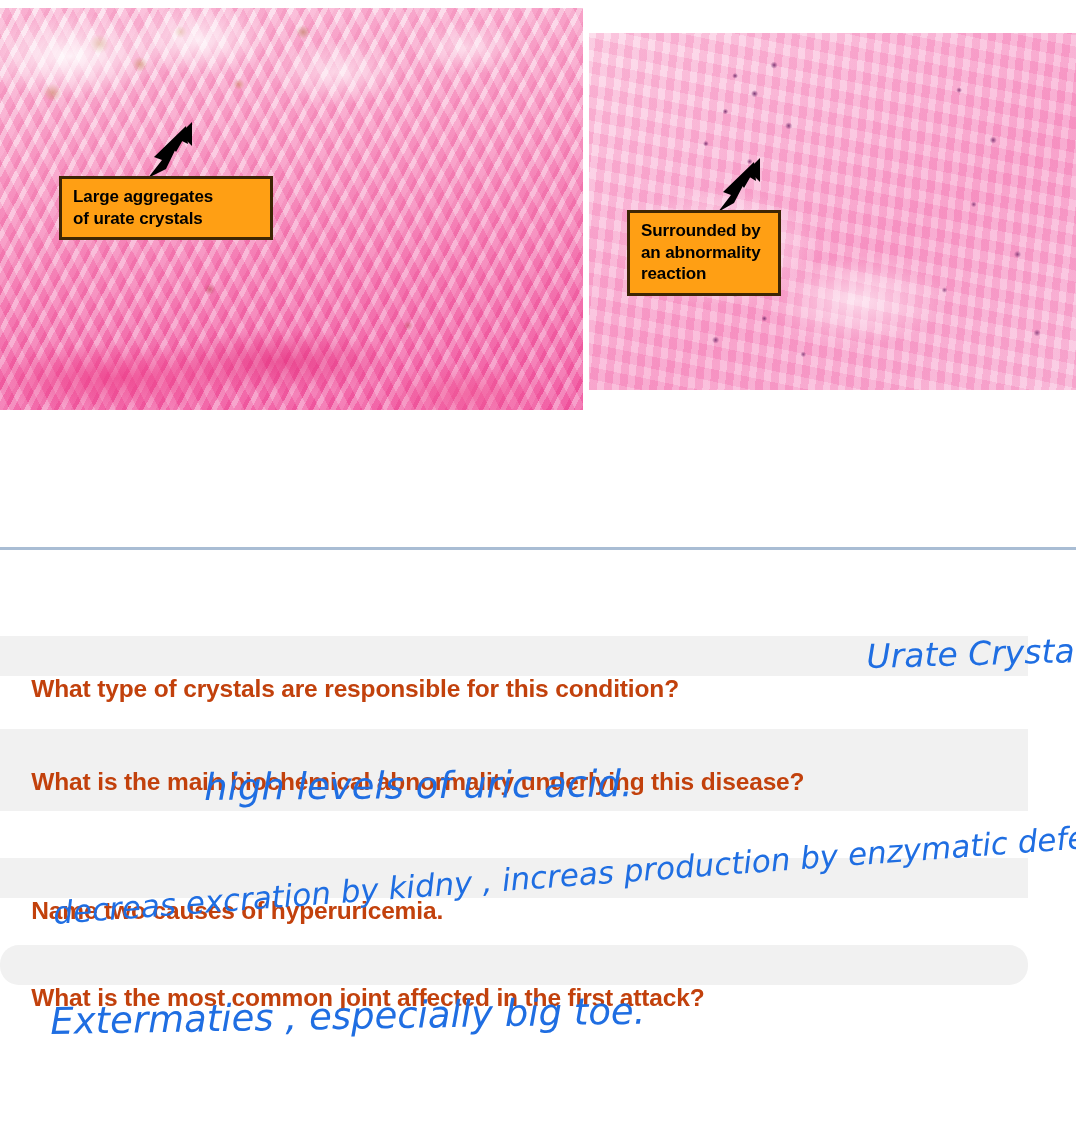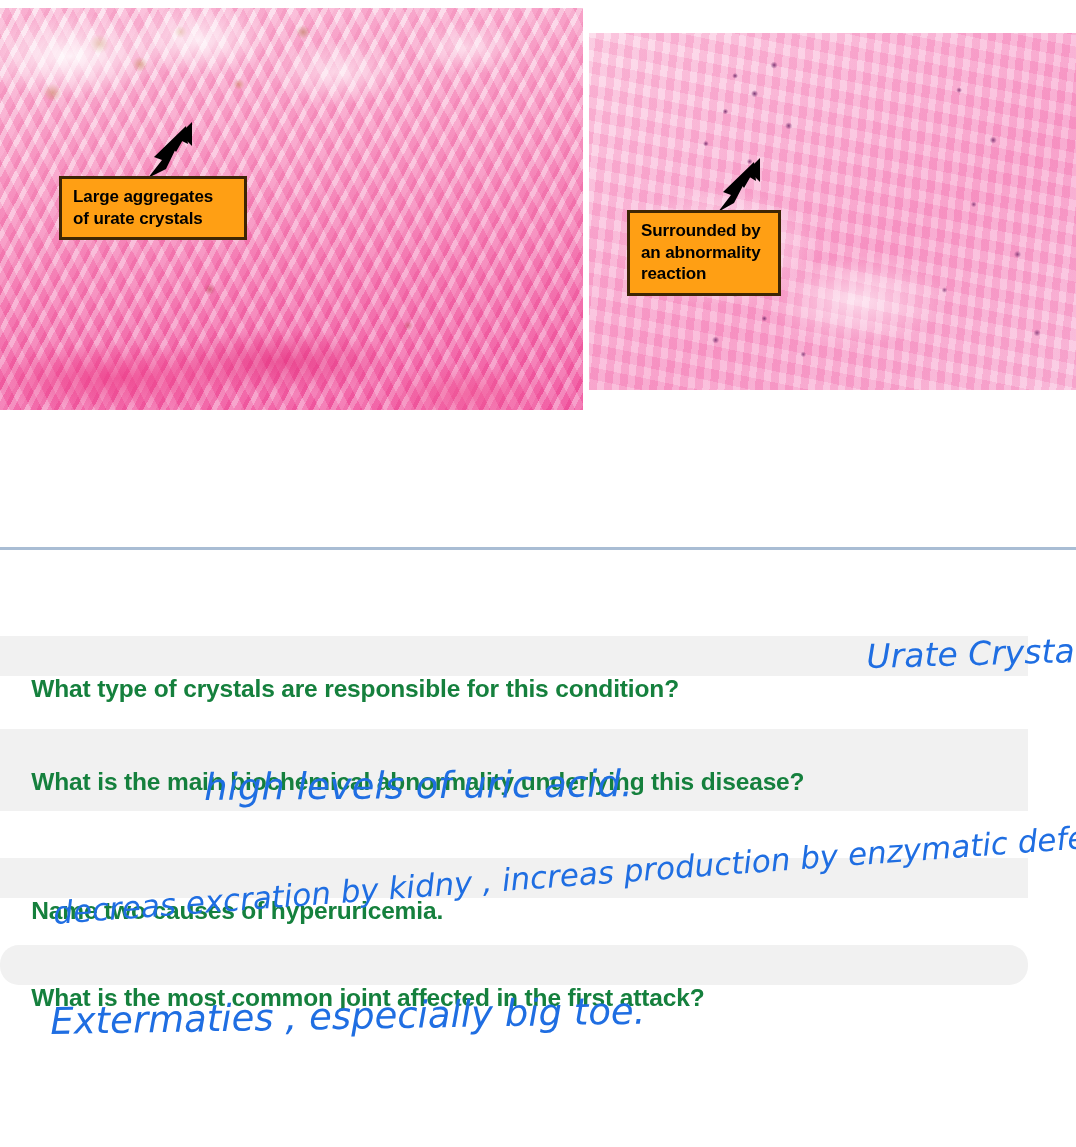--- a/index.html
+++ b/index.html
@@ -87,42 +87,42 @@
     border: 3px solid #3d2503;
     box-sizing: border-box;
     padding: 7px 9px 8px 11px;
     color: #000;
     font-weight: bold;
     font-size: 17px;
     line-height: 1.27;
     z-index: 5;
     letter-spacing: -0.1px;
   }
-  #callout-1 { left: 59px;  top: 176px; width: 188px; }
+  #callout-1 { left: 59px;  top: 176px; width: 214px; }
   #callout-2 { left: 627px; top: 210px; width: 154px; }
 
   .arrow-svg { position: absolute; z-index: 4; overflow: visible; }
   #arrow-1 { left: 140px; top: 120px; width: 70px; height: 60px; }
   #arrow-2 { left: 712px; top: 158px; width: 60px; height: 56px; }
 
   
   #divider {
     position: absolute; left: 0; top: 547px;
     width: 1076px; height: 3px;
     background: #a9bdd4;
   }
 
   .q-band {
     position: absolute;
     background: #f1f1f1;
     box-sizing: border-box;
     font-weight: bold;
     font-size: 24.5px;
     line-height: 1.33;
-    color: #15803d;
+    color: #c2410c;
     padding: 4px 0 4px 18px;
     letter-spacing: -0.15px;
     white-space: pre-wrap;
   }
 
   .hand {
     position: absolute;
     color: #1f6ee2;
     font-family: "DejaVu Sans", sans-serif;
     font-style: italic;

